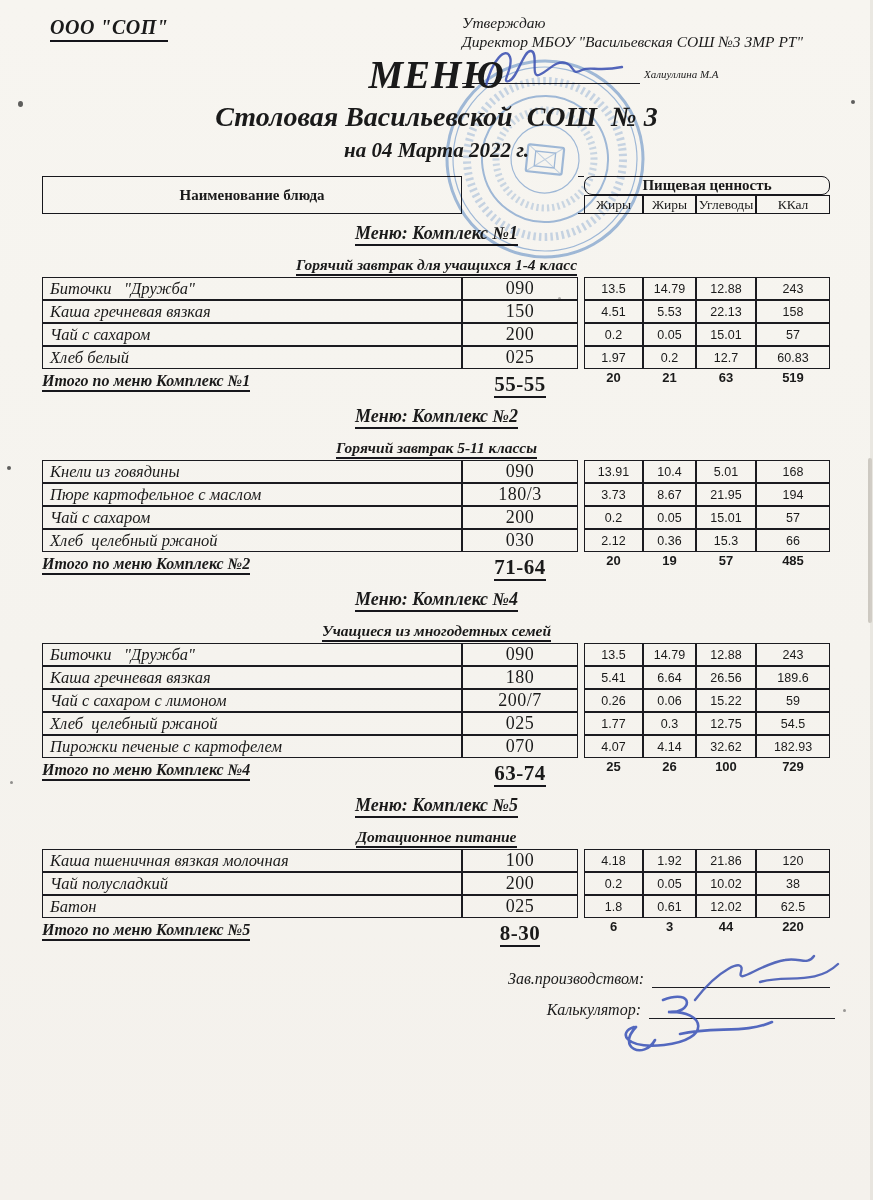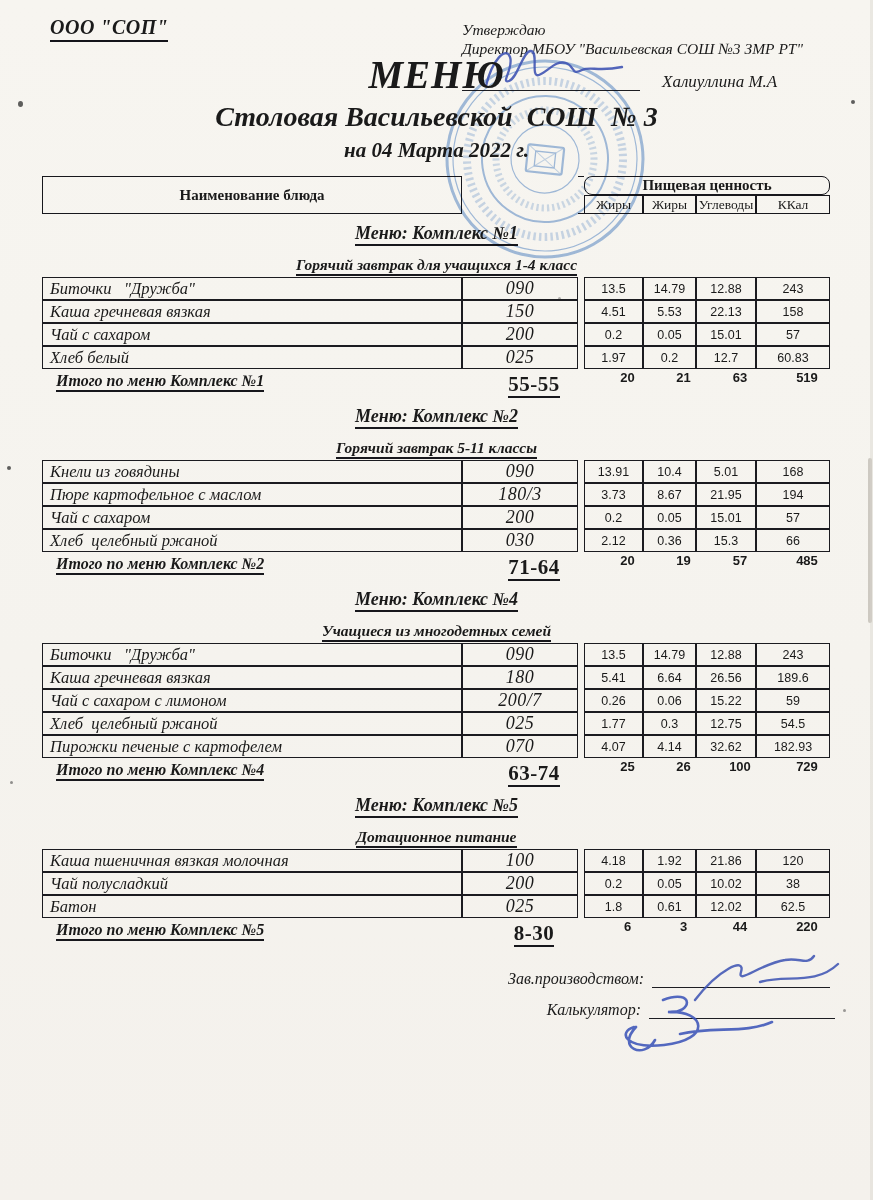--- a/index.html
+++ b/index.html
@@ -10,24 +10,24 @@
     font-family:"Liberation Serif","DejaVu Serif",serif;
     color:#1a1a1a; overflow:hidden;
   }
   
   .speck { position:absolute; background:#2b2b2b; border-radius:50%; opacity:.75; }
   .edge-strip { position:absolute; right:1px; top:458px; width:4px; height:165px; background:#b7b2a9; opacity:.65; border-radius:2px;}
   .edge-shade { position:absolute; right:0; top:0; width:3px; height:1200px; background:#d8d4cc; opacity:.4; }
   
   .org { position:absolute; left:50px; top:16px; font-size:20px; font-weight:bold; font-style:italic;
          border-bottom:2.2px solid #14141a; padding-bottom:1px; letter-spacing:.5px;}
-  .approve { position:absolute; left:462px; top:20px; width:400px; font-style:italic; font-size:15.5px; line-height:19px;}
+  .approve { position:absolute; left:462px; top:13px; width:400px; font-style:italic; font-size:15.5px; line-height:19px;}
   .approve-sign { display:flex; align-items:flex-end; margin-top:14px; }
   .sign-line { width:178px; border-bottom:1.7px solid #1d1d22; height:15px; }
-  .sign-name { margin-left:22px; font-style:italic; font-size:17px;text-align:right; }
+  .sign-name { margin-left:4px; font-style:italic; font-size:11px;text-align:right; }
   .titleblock { padding-top:52px; text-align:center; position:relative; }
   .main-title { font-size:39px; font-weight:bold; font-style:italic; letter-spacing:1px; line-height:46px;}
   .sub-title  { font-size:28px; font-weight:bold; font-style:italic; margin-top:2px; white-space:pre; line-height:34px;}
   .date-line  { font-size:21px; font-weight:bold; font-style:italic; margin-top:3px; line-height:26px;}
   
   .stamp { position:absolute; left:443px; top:57px; width:204px; height:204px; opacity:.52;
            mix-blend-mode:multiply; transform:rotate(-8deg); pointer-events:none;}
   .hsig  { position:absolute; left:478px; top:42px; width:150px; height:55px; pointer-events:none;}
   .fsigs { position:absolute; left:600px; top:952px; width:273px; height:110px; pointer-events:none;}
   
@@ -44,25 +44,25 @@
   
   .sec { margin-top:13px; text-align:center; }
   .sec:first-child { margin-top:9px; }
   .sec-title { font-size:18px; line-height:20px; }
   .sec-title span, .sec-sub span { font-weight:bold; font-style:italic; border-bottom:2px solid #17171c; padding-bottom:1px; }
   .sec-sub { font-size:15.5px; line-height:17px; margin-top:13px; }
   .dtable { margin:4px 0 0 42px; text-align:left; }
   .drow { display:grid; grid-template-columns:420px 116px 6px 59px 53px 60px 74px; height:23px; }
   .c { border:1.4px solid #1b1b20; display:flex; align-items:center; overflow:hidden; }
   .c.name { justify-content:flex-start; padding-left:7px; font-style:italic; font-size:16.5px; white-space:pre; }
-  .c.out  { justify-content:center; font-style:italic; font-size:18px; letter-spacing:.5px;}
+  .c.out  { justify-content:center; font-size:18px; letter-spacing:.5px;}
   .c.n    { justify-content:center; font-family:"Liberation Sans","DejaVu Sans",sans-serif; font-size:12.5px; }
   .gapc   { border:none; }
   .total-row { display:grid; grid-template-columns:420px 116px 6px 59px 53px 60px 74px;
-               height:24px; margin-left:56px; text-align:left; align-items:start; }
+               height:24px; margin-left:42px; text-align:left; align-items:start; }
   .t-label { padding-top:3px; }
   .t-label span { font-weight:bold; font-style:italic; font-size:16px; border-bottom:2px solid #17171c; padding-bottom:1px;}
   .t-out { text-align:center; padding-top:3px;}
   .t-out span { font-weight:bold; font-size:21px; letter-spacing:.5px; border-bottom:2px solid #17171c;}
   .t-n { text-align:center; padding-top:1px; font-family:"Liberation Sans","DejaVu Sans",sans-serif;
          font-weight:bold; font-size:13px; }
   
   .footer { margin-top:16px; }
   .sig-row { display:flex; justify-content:flex-end; align-items:flex-end; margin-right:43px; height:30px;}
   .sig-row .flabel { font-style:italic; font-size:16px;text-align:right; }

